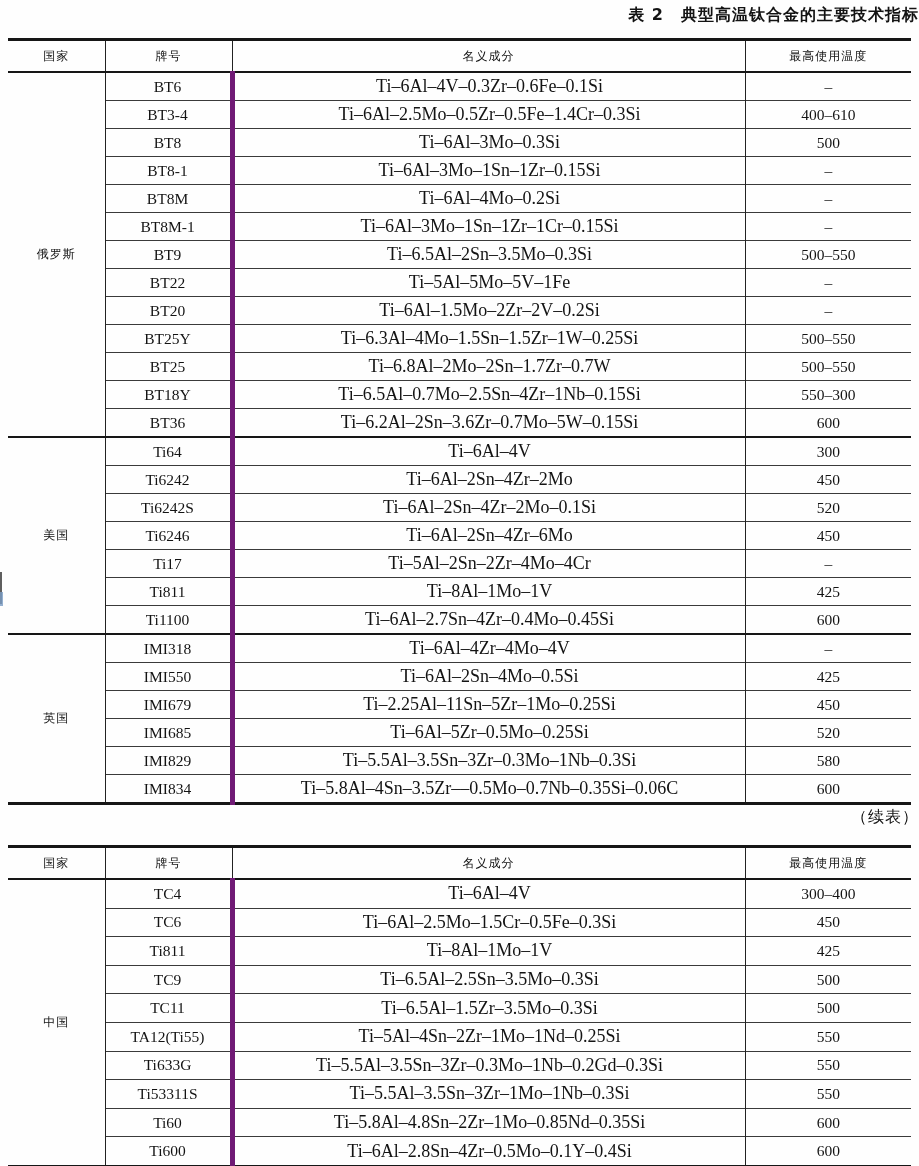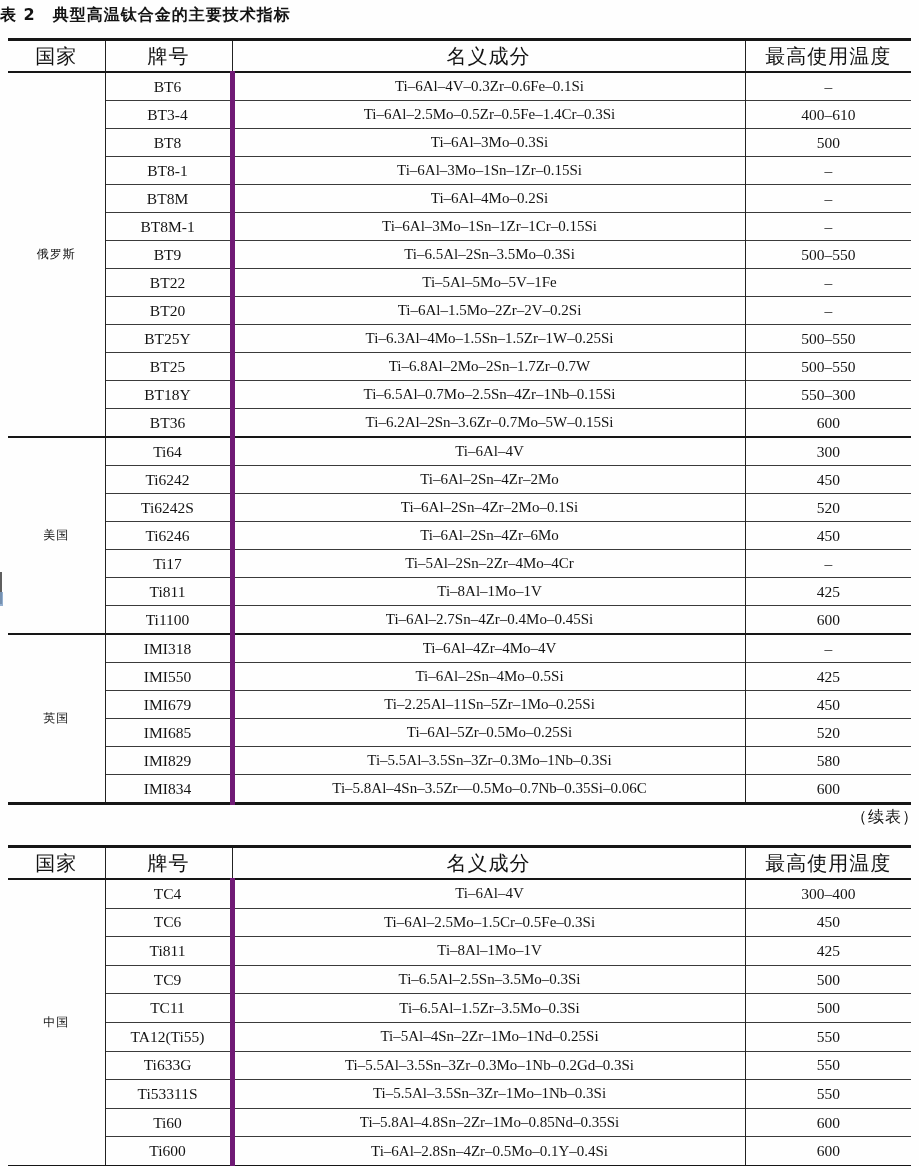--- a/index.html
+++ b/index.html
@@ -6,56 +6,56 @@
   .page{
     position:relative;
     width:919px;height:1166px;
     background:#fefefe;
     color:#131313;
     font-family:"Liberation Serif","DejaVu Serif",serif;
     overflow:hidden;
   }
   .doc-title{
     position:absolute;top:5px;left:0;width:100%;
-    text-align:left;
+    text-align:right;
     font-family:"DejaVu Sans","Liberation Sans",sans-serif;
     font-weight:bold;font-size:16px;letter-spacing:1px;
   }
   table.spec{
     position:absolute;left:8px;width:903px;
     border-collapse:collapse;table-layout:fixed;
     border-top:3px solid #161616;
     border-bottom:3px solid #161616;
     font-size:15px;
   }
   table.spec.t1{top:38px;}
   table.spec.t2{top:845px;}
   col.c-country{width:97px;}
   col.c-grade{width:127px;}
   col.c-comp{width:513px;}
   col.c-temp{width:166px;}
   table.spec th{
-    font-weight:normal;font-size:20px;
+    font-weight:normal;font-size:12px;
     height:28px;padding:1px 2px;text-align:center;
     border-bottom:2px solid #161616;
     letter-spacing:1px;
   }
   table.spec td{
     height:27px;padding:0 4px;text-align:center;
     white-space:nowrap;overflow:hidden;
   }
   table.spec.t2 td{height:27.6px;}
   .vline{border-right:1px solid #222;}
   td.country{
     font-size:12px;letter-spacing:1px;
     border-right:1px solid #222;
     vertical-align:middle;
   }
   td.grade{border-right:5px solid #701a75;font-size:15.5px;}
-  td.comp{border-right:1px solid #222;font-size:15px;}
+  td.comp{border-right:1px solid #222;font-size:18px;}
   td.temp{font-size:15.5px;}
   tbody td.grade,tbody td.comp,tbody td.temp{border-top:1px solid #3a3a3a;}
   tbody tr.sec-start td{border-top:2px solid #161616;}
   tbody tr:first-child td{border-top:none;}
   .continued-note{
     position:absolute;top:807px;right:0;
     font-size:16px;letter-spacing:1px;
   }
   .scan-mark-dark{
     position:absolute;left:0;top:572px;width:2px;height:32px;

